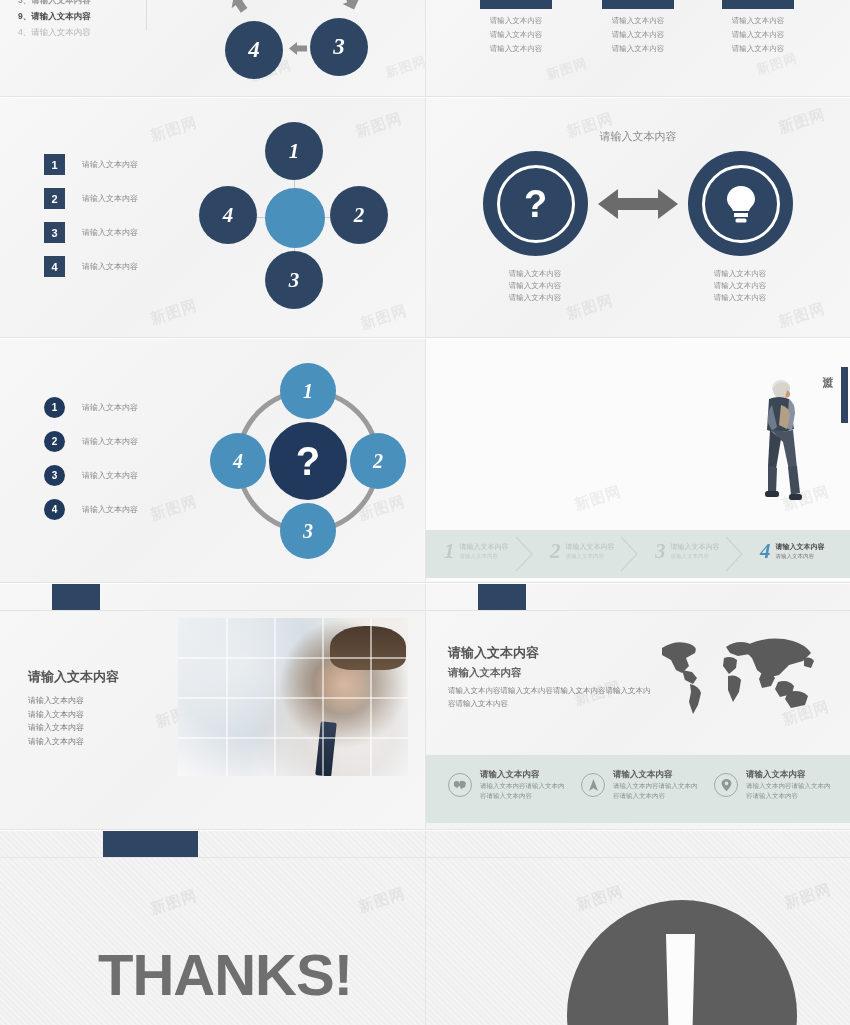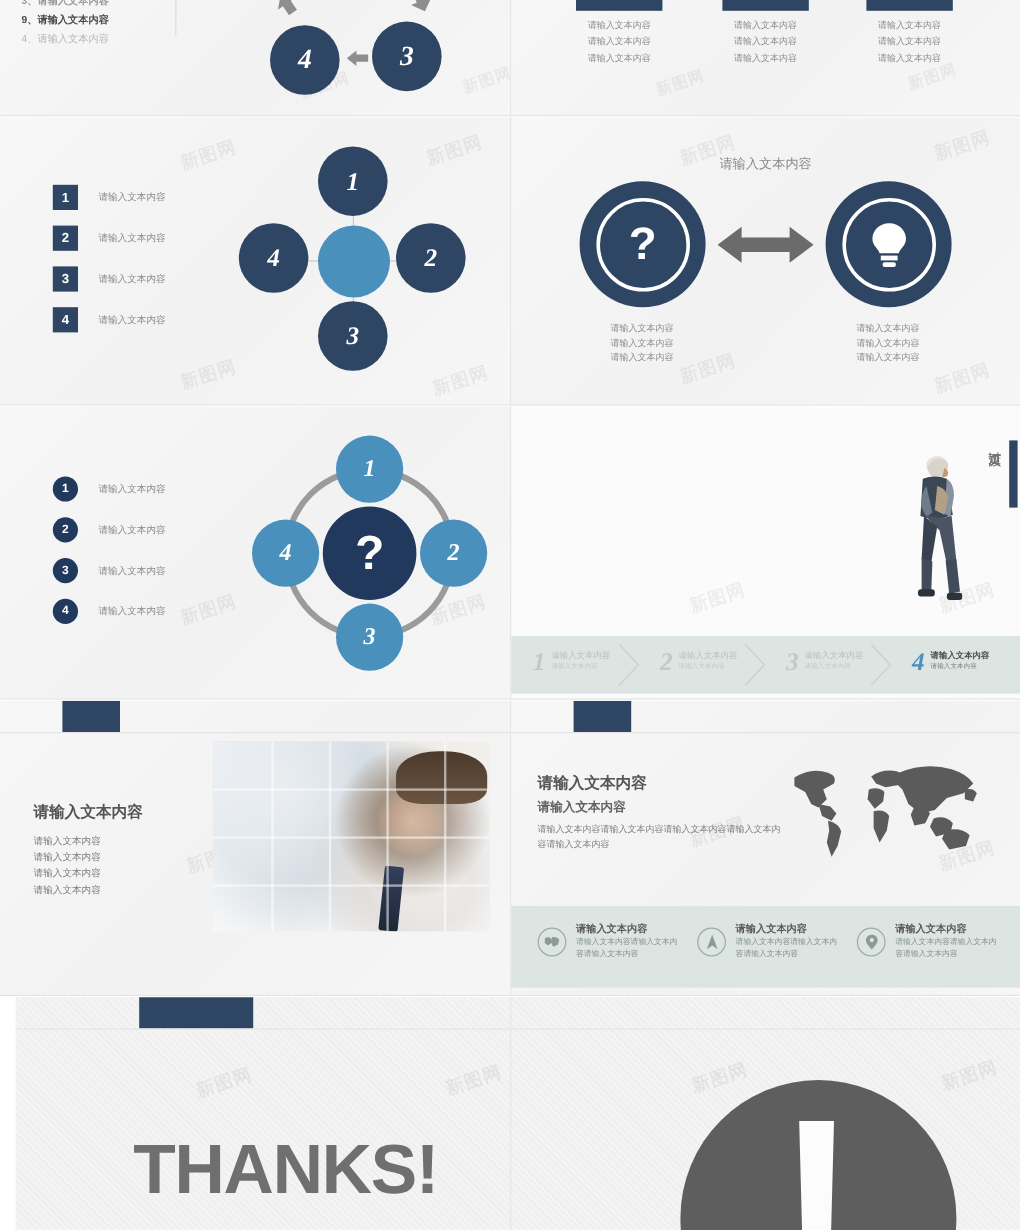--- a/index.html
+++ b/index.html
@@ -197,21 +197,21 @@
   .s8-item { position:absolute; display:flex; align-items:flex-start; top:12px; }
   .s8-ic {
     width:24px;height:24px;border-radius:50%;border:1.2px solid #9fa9a7;
     display:flex;align-items:center;justify-content:center;flex:none;margin-top:6px;
   }
   .s8-tx { margin-left:8px; }
   .s8-tx .t1 { font-size:8.5px; font-weight:bold; color:#5b5b5b; line-height:14px; }
   .s8-tx .t2 { font-size:6.5px; color:#8a9391; line-height:10px; width:88px; }
 
   
-  #s9 { left:13px; top:831px; height:194px; background:#f4f4f4; }
+  #s9 { left:0; top:831px; height:194px; background:#f4f4f4; }
   .hatch {
     position:absolute; inset:0;
     background-image:repeating-linear-gradient(45deg, rgba(0,0,0,0.018) 0 2px, transparent 2px 4px);
   }
   .thanks {
     position:absolute; left:98px; top:110px;
     font-size:58px; font-weight:bold; color:#6f6f6f; letter-spacing:-1px;
   }
 
   

